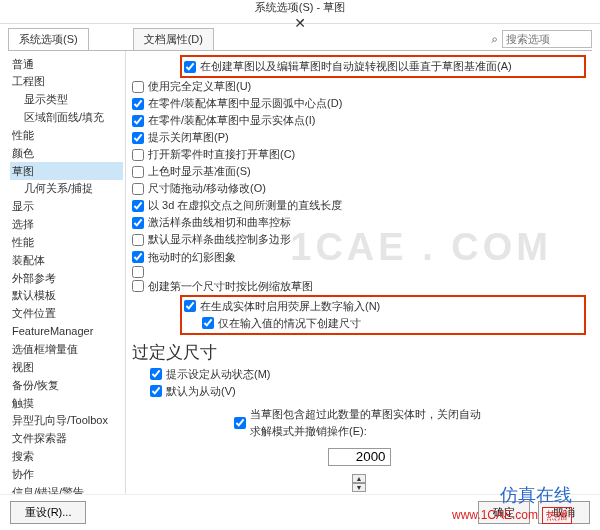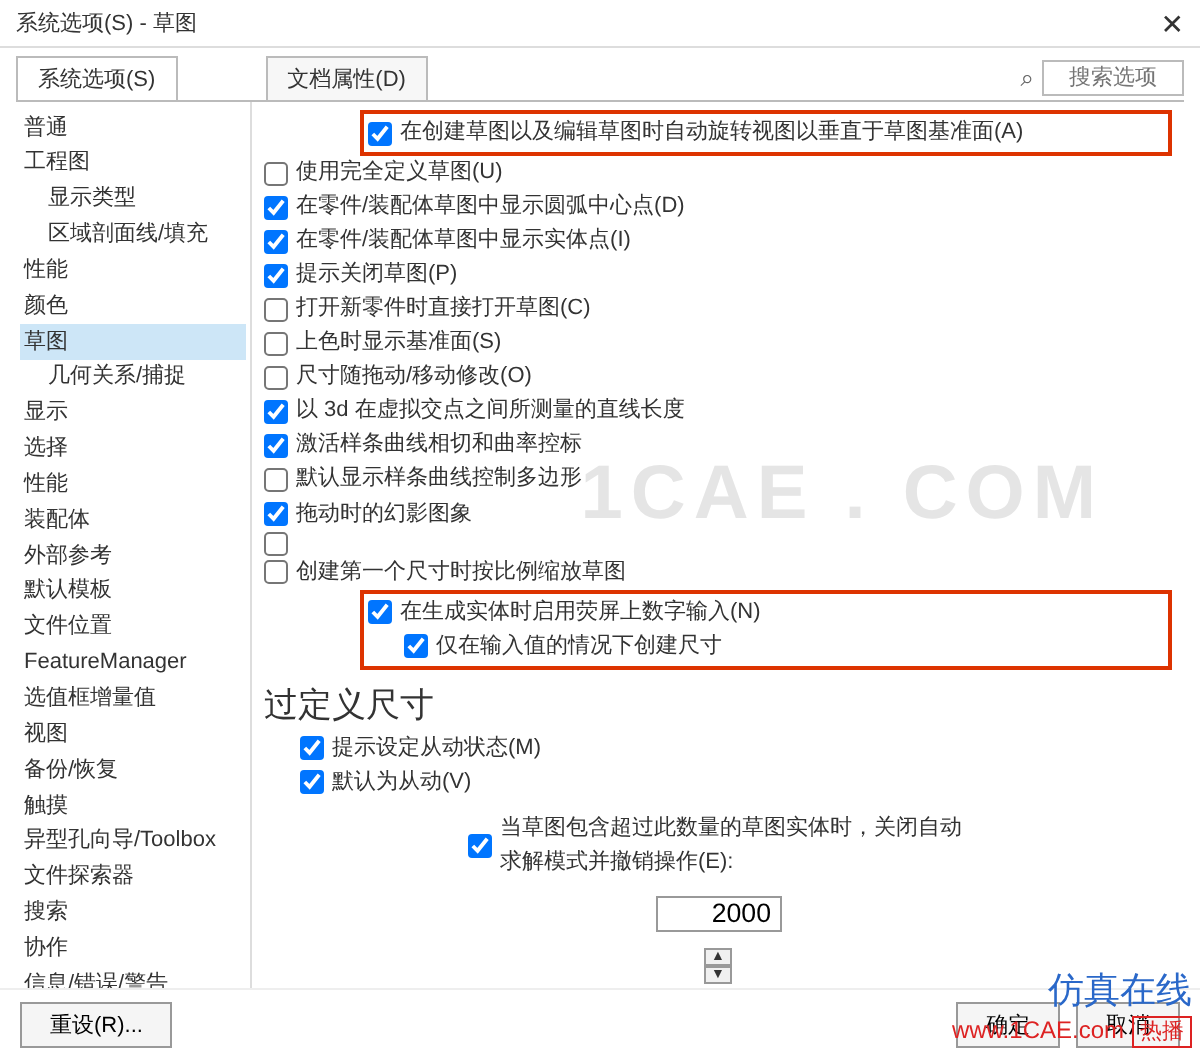--- a/index.html
+++ b/index.html
@@ -1,47 +1,47 @@
 <!DOCTYPE html>
 <html><head>
 <meta charset="utf-8">
 <style>
 * { box-sizing: border-box; margin: 0; padding: 0; }
 body { font-family: "Microsoft YaHei", sans-serif; font-size: 11px; color: #333; background: #fff; width: 600px; height: 530px; position: relative; overflow: hidden; }
-.titlebar { height: 24px; display: flex; align-items: center; padding: 0 8px; border-bottom: 1px solid #ddd; justify-content: space-between; }
+.titlebar { height: 24px; display: flex; align-items: center; padding: 0 8px; border-bottom: 1px solid #ddd; justify-content: space-between; flex-direction: column; }
 .titlebar .title { font-size: 11px; }
 .titlebar .close { font-size: 14px; cursor: pointer; }
 .winbody { display: flex; flex-direction: column; height: calc(100% - 24px); position: relative; }
 .tabrow { display: flex; align-items: center; padding: 4px 8px 0 8px; gap: 42px; }
 .tab { padding: 3px 10px; border: 1px solid #bbb; border-bottom: none; margin-right: 2px; font-size: 11px; background: #f7f7f7; cursor: pointer; }
 .tab.active { background: #fff; }
 .search-wrap { margin-left: auto; display: flex; align-items: center; gap: 4px; }
 .search-wrap .glass { font-size: 12px; color: #666; }
-.search-wrap input { width: 71px; height: 18px; border: 1px solid #bbb; font-size: 11px; padding: 0 3px; text-align: center; }
+.search-wrap input { width: 90px; height: 18px; border: 1px solid #bbb; font-size: 11px; padding: 0 3px; }
 .content { display: flex; flex: 1; border-top: 1px solid #bbb; margin: 0 8px; overflow: hidden; }
 .tree { width: 118px; border-right: 1px solid #ddd; overflow-y: auto; padding: 4px 2px; }
 .tree .node { padding: 1.5px 2px; font-size: 11px; white-space: nowrap; cursor: pointer; line-height: 1.35; }
 .tree .sub { padding-left: 14px; }
 .tree .selected { background: #cde6f7; }
 .panel { flex: 1; overflow-y: auto; padding: 4px 6px; position: relative; }
 .opt { display: flex; align-items: center; gap: 4px; font-size: 11px; line-height: 1.55; }
 .opt.indent1 { margin-left: 18px; }
 .opt input[type=checkbox] { width: 12px; height: 12px; }
 .hl { border: 2px solid #d30; padding: 1px 2px; margin-left: 48px; }
 .section-label { margin: 6px 0 2px 0; font-size: 17px; }
 .numrow { display: flex; align-items: center; gap: 8px; flex-direction: column; }
 .numrow input { width: 63px; height: 18px; border: 1px solid #999; text-align: right; padding-right: 4px; }
 .spinbtns { display: flex; flex-direction: column; }
 .spinbtns span { width: 14px; height: 9px; border: 1px solid #999; font-size: 7px; line-height: 7px; text-align: center; cursor: pointer; background: #f0f0f0; }
 .footer { padding: 6px 10px; display: flex; gap: 12px; align-items: center; border-top: 1px solid #eee; }
 .footer .resetwrap { display: flex; }
 .btn { padding: 3px 14px; border: 1px solid #999; background: #f5f5f5; font-size: 11px; cursor: pointer; }
 .footer .right { margin-left: auto; display: flex; gap: 8px; }
 .watermark { position: absolute; right: 40px; top: 175px; font-size: 38px; color: #e5e5e5; font-weight: bold; letter-spacing: 4px; pointer-events: none; font-family: Arial; }
-.brand { position: absolute; bottom: 6px; right: 4px; text-align: right; font-size: 11px; line-height: 1.3; pointer-events: none; }
+.brand { position: absolute; bottom: 6px; right: 28px; text-align: right; font-size: 11px; line-height: 1.3; pointer-events: none; }
 .brand .cn { color: #2a68c9; font-size: 18px; font-weight: 500; }
 .brand .url { color: #d22; font-size: 12px; }
 .brand .rb { color: #d22; border: 1px solid #d22; padding: 0 3px; font-size: 11px; display: inline-block; margin-left: 4px; }
 </style>
 </head>
 <body>
 
 <div class="titlebar">
   <span class="title">系统选项(S) - 草图</span>
   <span class="close">✕</span>

